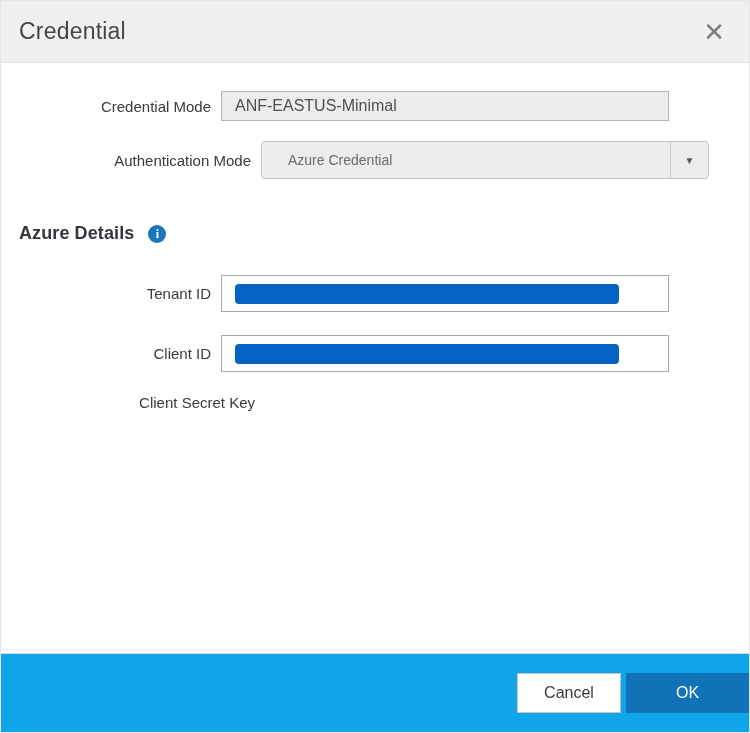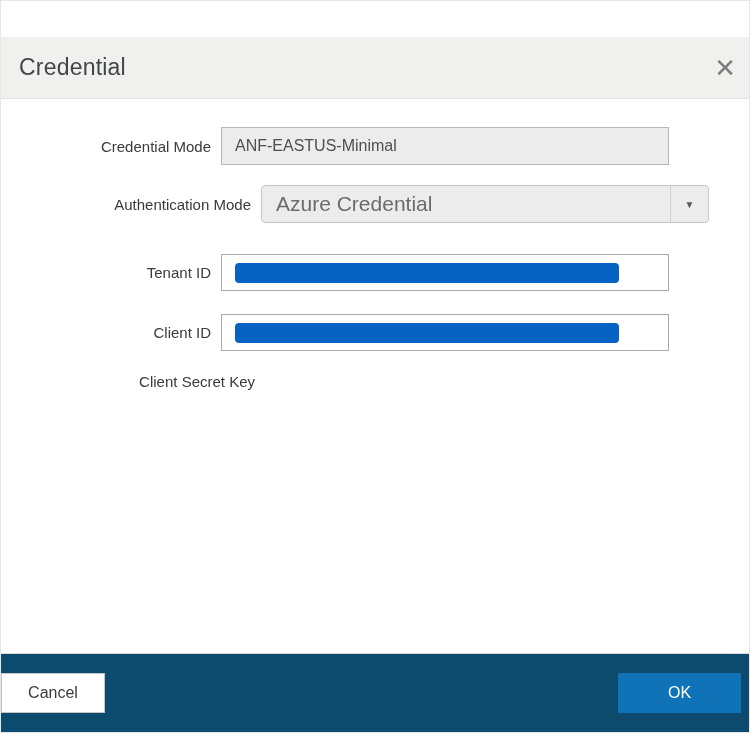--- a/index.html
+++ b/index.html
@@ -13,22 +13,21 @@
     display: flex; flex-direction: column;
     background: #ffffff;
     border: 1px solid #e6e6e6;
   }
   
   .dialog-header {
     height: 62px; flex: 0 0 62px;
     background: #f0f0ef;
     border-bottom: 1px solid #e2e2e0;
     display: flex; align-items: center; justify-content: space-between;
-    padding: 0 9px 0 18px;
-    margin-top: 36px;
+    padding: 0 20px 0 18px;
   }
   .dialog-title {
     font-size: 23px; color: #42454a; font-weight: 400;
     letter-spacing: 0.2px;
   }
   .close-btn {
     background: none; border: none; cursor: pointer;
     font-size: 26px; line-height: 1; color: #7d7d7d;
     font-weight: 300; padding: 2px 4px;
     font-family: "Liberation Sans", sans-serif;
@@ -39,21 +38,21 @@
     display: flex; align-items: center;
     padding-left: 10px;
   }
   .form-label {
     width: 200px; flex: 0 0 200px;
     text-align: right; margin-right: 10px;
     font-size: 15px; color: #3a3a3a;
   }
   .field-wrap { width: 448px; position: relative; }
   .text-input {
-    width: 448px; height: 38px;
+    width: 448px; height: 30px;
     border: 1px solid #b3b3b3;
     background: #ffffff;
     font-size: 16px; color: #555555;
     padding: 0 13px;
     font-family: "Liberation Sans", sans-serif;
     outline: none; display: block;
   }
   .text-input::placeholder { color: #8e8e8e; opacity: 1; }
   .text-input:disabled { background: #ececec; color: #4f4f4f; border-color: #b6b6b6; }
   .row-credname { margin-top: 28px; }
@@ -62,22 +61,23 @@
   .select-box {
     width: 448px; height: 38px;
     background: #ececec;
     border: 1px solid #c6c6c6;
     border-radius: 4px;
     display: flex; align-items: center;
     overflow: hidden;
   }
   .select-value {
     flex: 1 1 auto; padding: 0 14px;
-    font-size: 21px; color: #6b6b6b;
+    font-size: 14px; color: #6b6b6b;
     white-space: nowrap;
+    margin-left: 12px;
   }
   .select-arrow-box {
     flex: 0 0 38px; height: 100%;
     border-left: 1px solid #cfcfcf;
     display: flex; align-items: center; justify-content: center;
   }
   .select-arrow { font-size: 10px; color: #5a5a5a; }
   
   .section-heading {
     margin: 44px 0 0 18px;
@@ -107,24 +107,24 @@
     padding-left: 13px;
   }
   .masked-bar {
     width: 384px; height: 20px;
     border-radius: 4px;
     background: #0663c4;
   }
   
   .dialog-footer {
     flex: 0 0 79px; height: 79px;
-    background: #0c4a6e;
+    background: #0ea5e9;
     border-top: 1px solid #dadada;
-    display: flex; align-items: center; justify-content: space-between;
-    padding-right: 8px; gap: 5px;
+    display: flex; align-items: center; justify-content: flex-end;
+    padding-right: 0; gap: 5px;
   }
   .btn {
     height: 40px; font-size: 16px;
     font-family: "Liberation Sans", sans-serif;
     cursor: pointer;
   }
   .btn-cancel {
     width: 104px;
     background: #ffffff; color: #3a3a3a;
     border: 1px solid #c4c4c4;
@@ -157,20 +157,24 @@
     <div class="form-row row-authmode">
       <label class="form-label">Authentication Mode</label>
       <div class="select-box">
         <span class="select-value">Azure Credential</span>
         <span class="select-arrow-box">
           <span class="select-arrow">▼</span>
         </span>
       </div>
     </div>
 
+    <div class="section-heading">
+      <span class="section-title">Azure Details</span>
+      <span class="info-icon">i</span>
+    </div>
 
     <div class="form-row row-tenant">
       <label class="form-label">Tenant ID</label>
       <div class="masked-input">
         <div class="masked-bar"></div>
       </div>
     </div>
 
     <div class="form-row row-client">
       <label class="form-label">Client ID</label>

